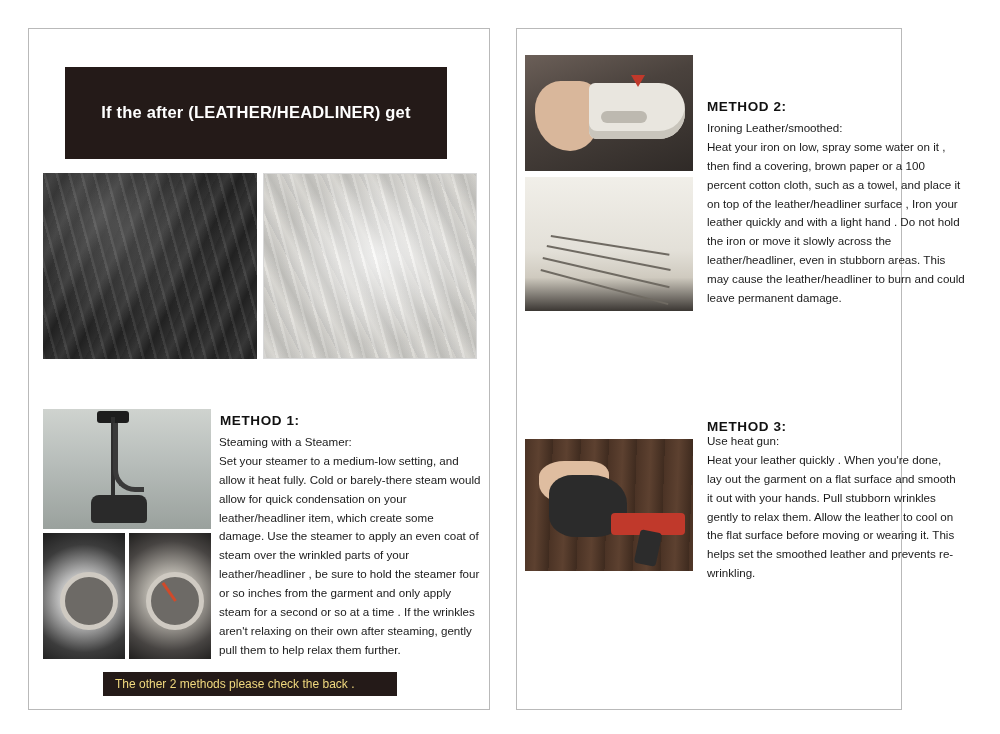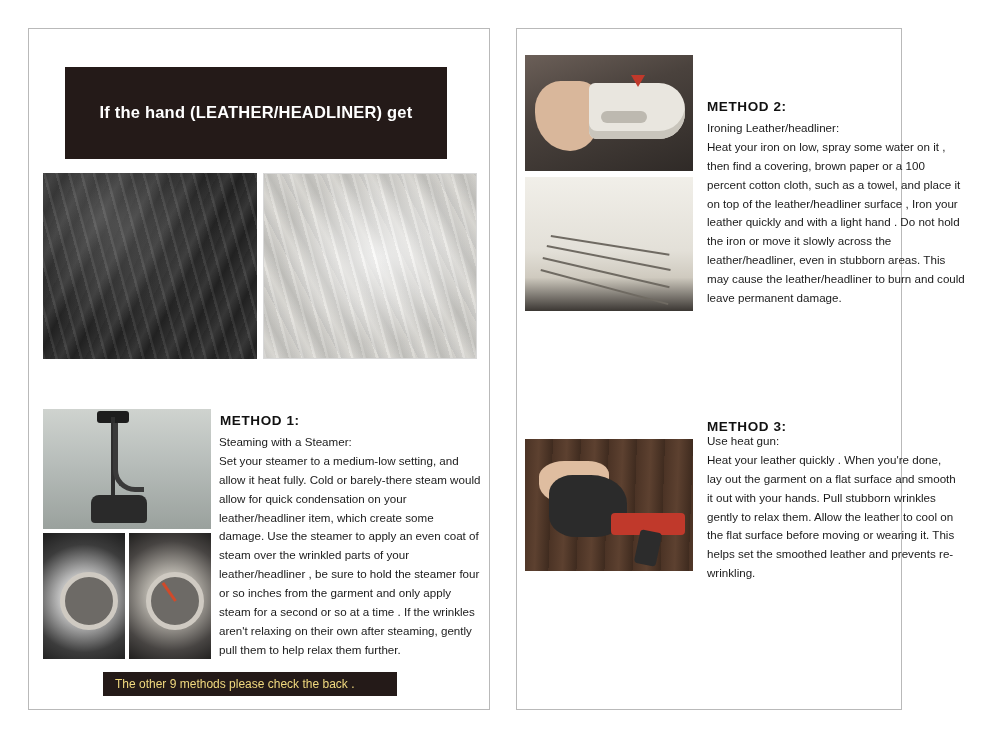--- a/index.html
+++ b/index.html
@@ -336,21 +336,21 @@
   #m3-body { left: 190px; top: 403px; width: 250px; }
 </style>
 </head>
 <body>
 
 <div class="page">
 
   <div class="panel panel-left">
 
     <div class="banner">
-      <div class="banner-line">If the hand (LEATHER/HEADLINER) get</div>
+      <div class="banner-line">If the after (LEATHER/HEADLINER) get</div>
     </div>
 
     <div class="photo photo-top-left sheen"></div>
     <div class="photo photo-top-right sheen"></div>
 
     <div class="photo m1-photo-top">
       <div class="steamer-head"></div>
       <div class="steamer-pole"></div>
       <div class="steamer-hose"></div>
       <div class="steamer-base"></div>
@@ -365,42 +365,42 @@
         <div class="knob-needle"></div>
       </div>
     </div>
 
     <div class="method-heading" id="m1-heading">METHOD 1:</div>
     <div class="method-body" id="m1-body">
       <span class="sub">Steaming with a Steamer:</span>
       <span>Set your steamer to a medium-low setting, and allow it heat fully. Cold or barely-there steam would allow for quick condensation on your leather/headliner item, which create some damage. Use the steamer to apply an even coat of steam over the wrinkled parts of your leather/headliner , be sure to hold the steamer four or so inches from the garment and only apply steam for a second or so at a time . If the wrinkles aren't relaxing on their own after steaming, gently pull them to help relax them further.</span>
     </div>
 
-    <div class="footer-note">The other 9 methods please check the back .</div>
+    <div class="footer-note">The other 2 methods please check the back .</div>
   </div>
 
   <div class="panel panel-right">
 
     <div class="photo m2-photo-top">
       <div class="hand-blob"></div>
       <div class="iron-body"></div>
       <div class="iron-dial"></div>
       <div class="iron-mark"></div>
     </div>
 
     <div class="photo m2-photo-bottom">
       <div class="fold" style="left:26px; top:58px; width:120px; transform:rotate(9deg);"></div>
       <div class="fold" style="left:22px; top:68px; width:126px; transform:rotate(11deg);"></div>
       <div class="fold" style="left:18px; top:80px; width:130px; transform:rotate(13deg);"></div>
       <div class="fold" style="left:16px; top:92px; width:132px; transform:rotate(15deg);"></div>
     </div>
 
     <div class="method-heading" id="m2-heading">METHOD 2:</div>
     <div class="method-body" id="m2-body">
-      <span class="sub">Ironing Leather/headliner:</span>
+      <span class="sub">Ironing Leather/smoothed:</span>
       <span>Heat your iron on low,  spray some water on it , then find a covering, brown paper or a 100 percent cotton cloth, such as a towel, and place it on top of the leather/headliner surface , Iron your leather quickly and with a light hand . Do not hold the iron or move it slowly across the leather/headliner, even in stubborn areas. This may cause the leather/headliner to burn and could leave permanent damage.</span>
     </div>
 
     <div class="photo m3-photo">
       <div class="arm"></div>
       <div class="glove"></div>
       <div class="gun-body"></div>
       <div class="gun-handle"></div>
     </div>
 

